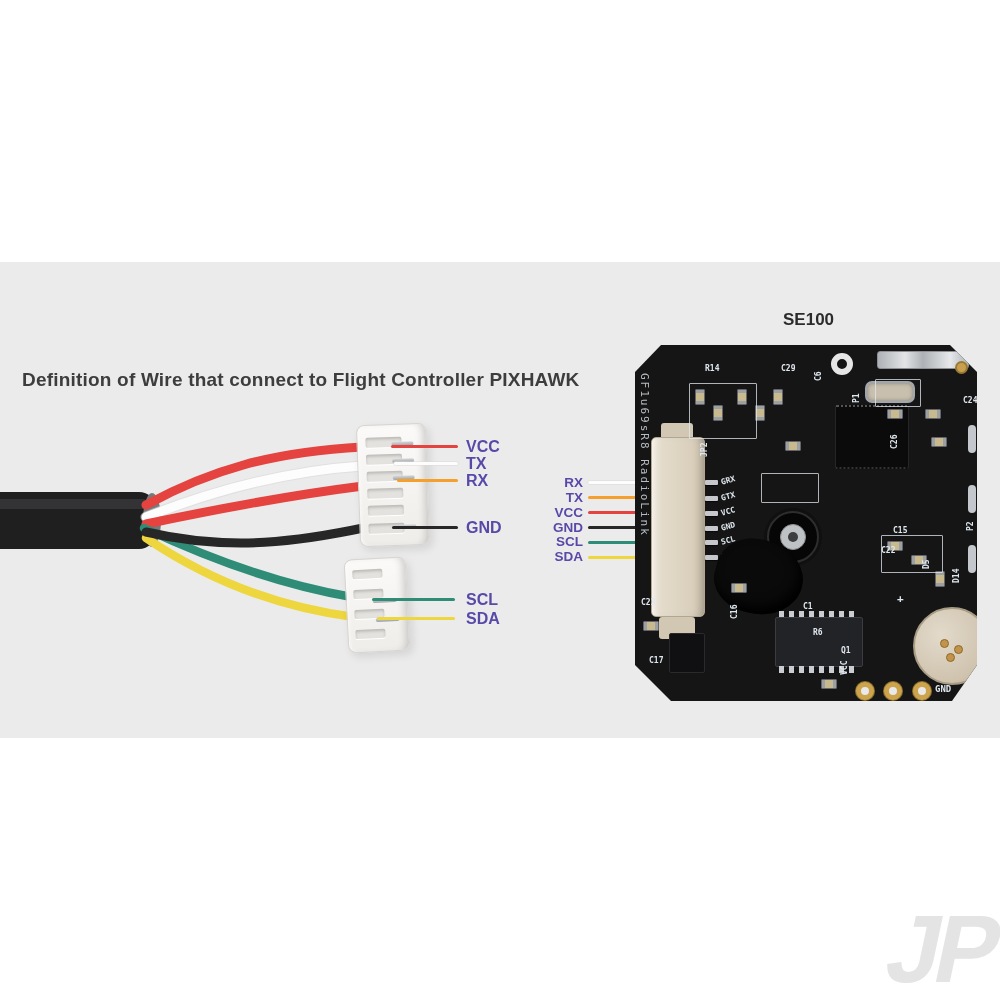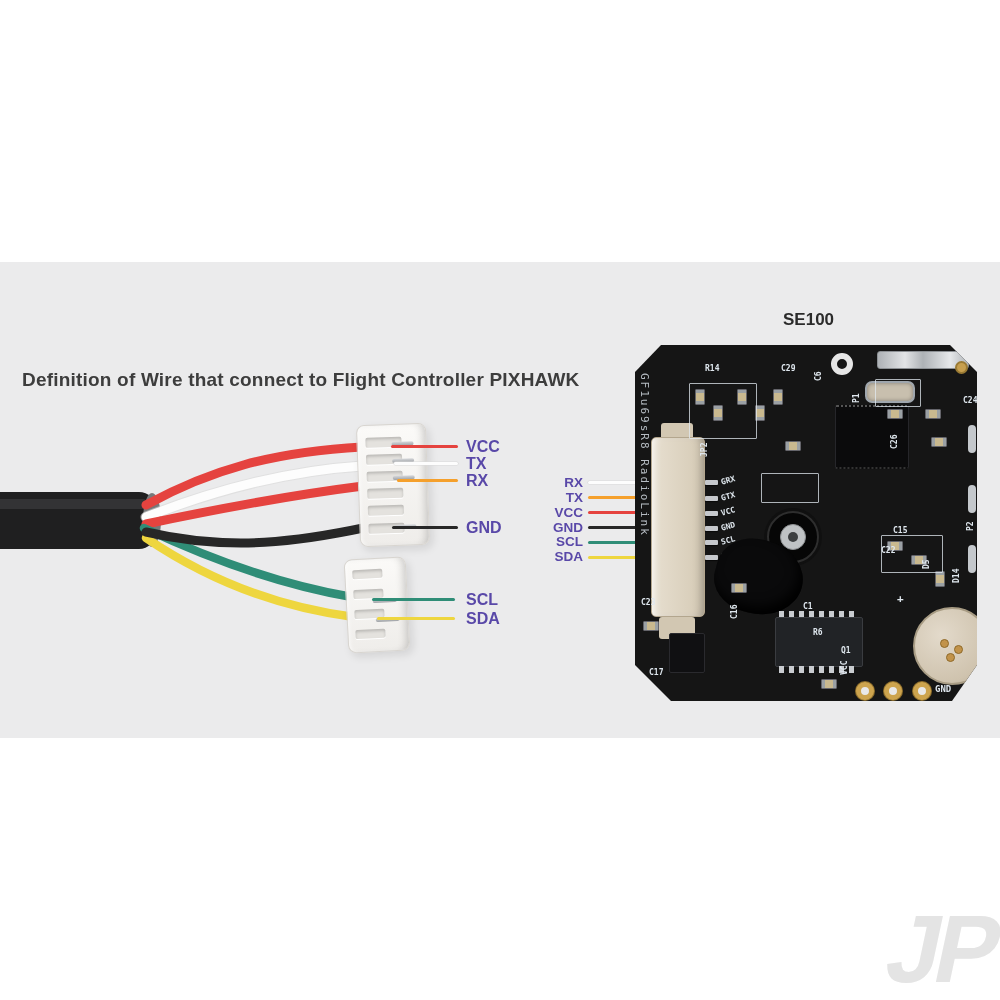--- a/index.html
+++ b/index.html
@@ -216,20 +216,20 @@
     <div class="silk" style="left:258px; top:182px;">C15</div>
     <div class="silk" style="left:246px; top:202px;">C22</div>
     <div class="silk rot90" style="left:288px; top:224px;">D5</div>
     <div class="silk rot90" style="left:318px; top:238px;">D14</div>
     <div class="silk rot90" style="left:332px; top:186px;">P2</div>
     <div class="silk" style="left:6px; top:254px;">C23</div>
     <div class="silk rot90" style="left:96px; top:274px;">C16</div>
     <div class="silk" style="left:168px; top:258px;">C1</div>
     <div class="silk" style="left:178px; top:284px;">R6</div>
     <div class="silk" style="left:206px; top:302px;">Q1</div>
-    <div class="silk" style="left:14px; top:324px;">C17</div>
+    <div class="silk" style="left:14px; top:312px;">C17</div>
     <div class="silk rot90" style="left:206px; top:330px;">VCC</div>
     <div class="silk" style="left:300px; top:340px; font-size:9px;">GND</div>
     <div class="silk" style="left:262px; top:248px; font-size:11px;">+</div>
   </div>
 
   <div id="watermark">JP</div>
 </div>
 
 </body></html>

